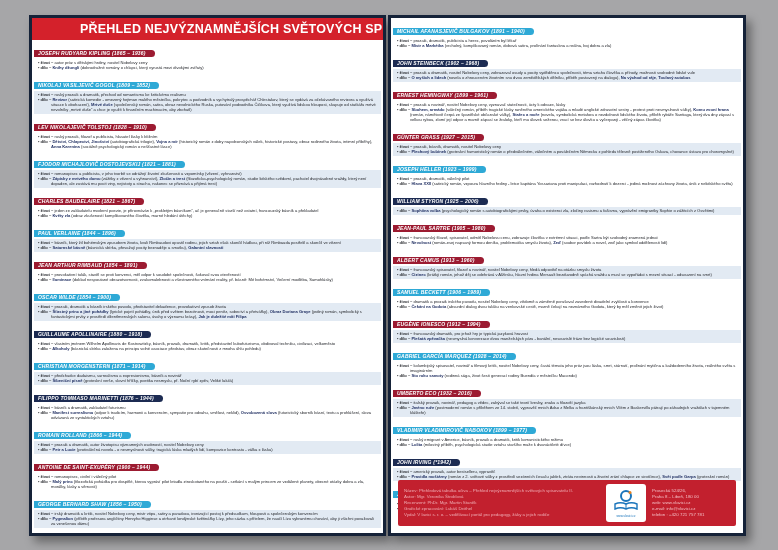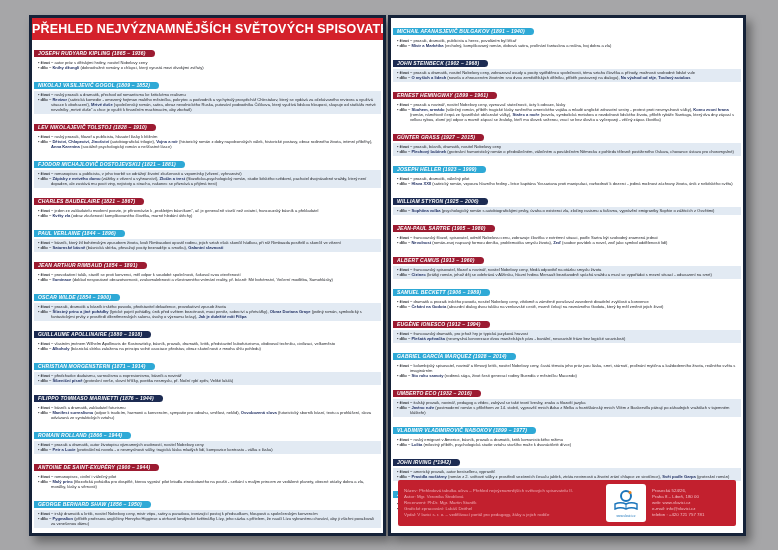--- a/index.html
+++ b/index.html
@@ -14,21 +14,21 @@
     box-shadow:5px 6px 9px rgba(0,0,0,0.38);
     overflow:hidden;
   }
   .page.left{left:29px;width:357px;}
   .page.right{left:388px;width:358px;}
   .title-bar{
     background:#d4212b;color:#ffffff;text-align:center;
     font-size:12.5px;line-height:14px;padding:4px 0 4px;
     letter-spacing:0.2px;white-space:nowrap;
   }
-  .title-bar .p1{font-weight:600;}
+  .title-bar .p1{font-weight:600;margin-left:48px;}
   .title-bar .p2{font-weight:800;}
   .entries{padding:1px 2px 0 2px;}
   .entry{margin-bottom:1px;}
   .entry-header{
     display:inline-block;color:#ffffff;font-weight:bold;font-style:italic;
     font-size:5px;line-height:7px;padding:0 9px 0 4px;
     border-radius:0 5px 5px 0;margin:1px 0 0 0;white-space:nowrap;
     letter-spacing:0.2px;
   }
   .entry-body{

